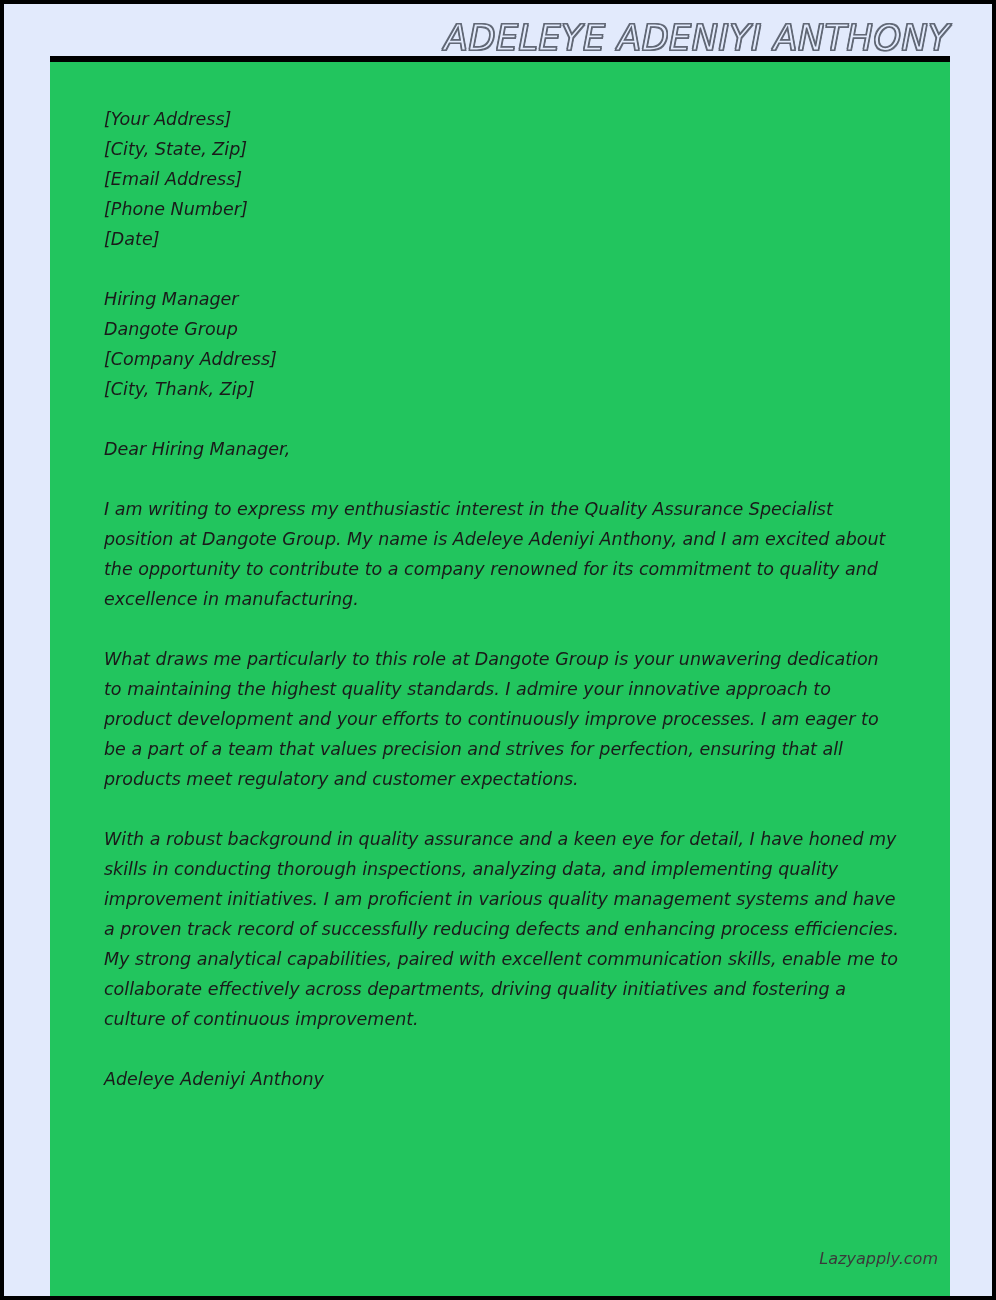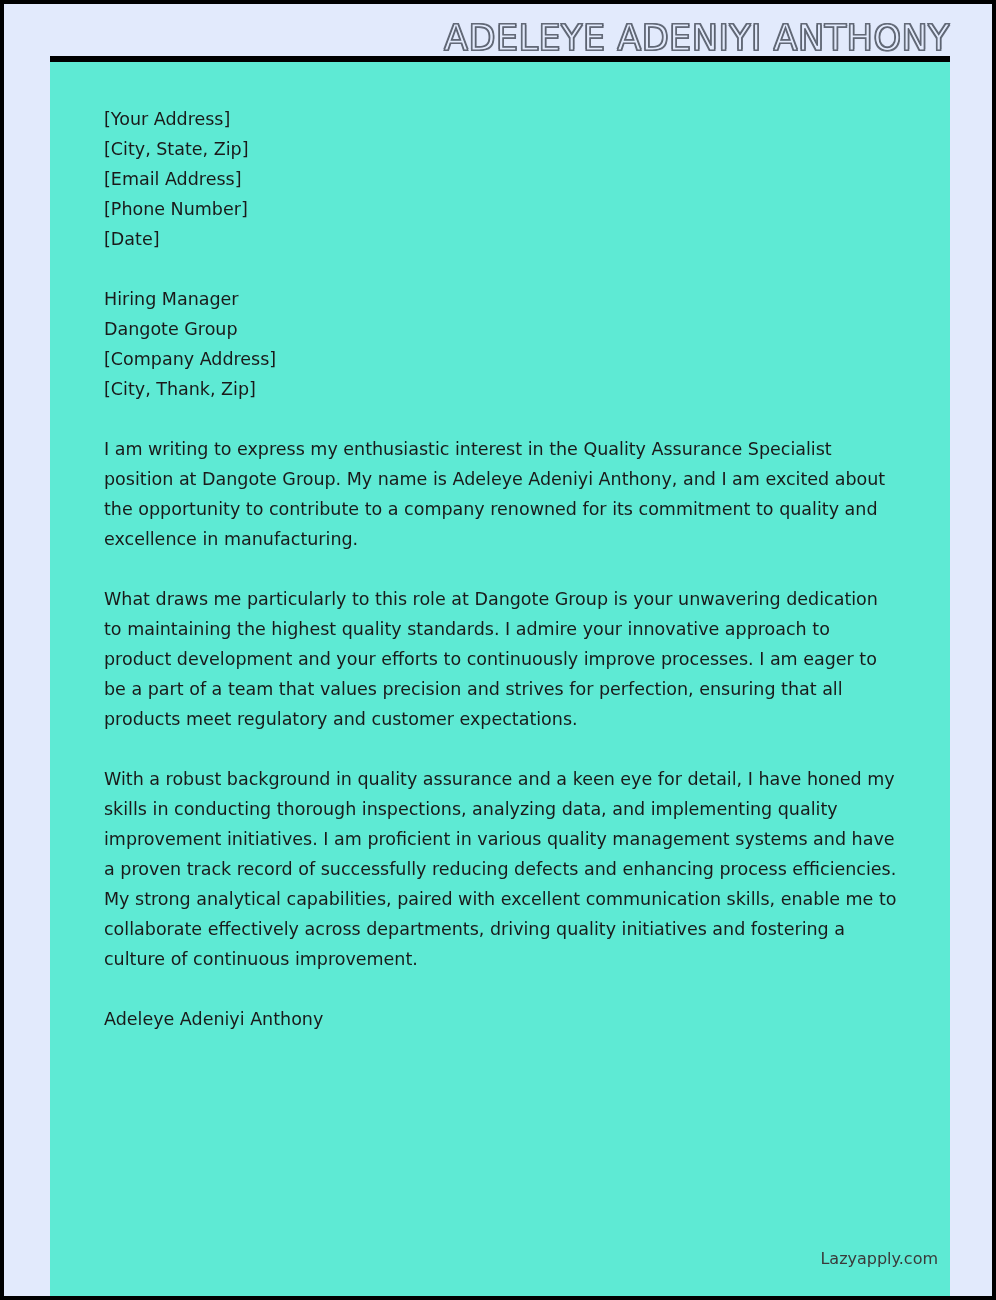--- a/index.html
+++ b/index.html
@@ -14,20 +14,21 @@
     overflow: hidden;
   }
   .page {
     position: absolute;
     left: 4px;
     top: 4px;
     width: 988px;
     height: 1292px;
     background: #e2eafc;
     box-sizing: border-box;
+    font-style: italic;
   }
   .header {
     position: absolute;
     left: 0;
     top: 0;
     width: 988px;
     height: 56px;
   }
   .header-name {
     position: absolute;
@@ -53,21 +54,21 @@
     width: 900px;
     height: 6px;
     background: #000000;
   }
   .sheet {
     position: absolute;
     left: 46px;
     top: 58px;
     width: 900px;
     height: 1234px;
-    background: #5eead4;
+    background: #22c55e;
     box-sizing: border-box;
     overflow: hidden;
   }
   .body-text {
     position: absolute;
     left: 54px;
     top: 42px;
     width: 795px;
     font-size: 17.5px;
     line-height: 30px;
@@ -106,20 +107,21 @@
     <div class="body-text">
       <p class="block">[Your Address]
 [City, State, Zip]
 [Email Address]
 [Phone Number]
 [Date]</p>
       <p class="block">Hiring Manager
 Dangote Group
 [Company Address]
 [City, Thank, Zip]</p>
+      <p class="block">Dear Hiring Manager,</p>
       <p class="block">I am writing to express my enthusiastic interest in the Quality Assurance Specialist position at Dangote Group. My name is Adeleye Adeniyi Anthony, and I am excited about the opportunity to contribute to a company renowned for its commitment to quality and excellence in manufacturing.</p>
       <p class="block">What draws me particularly to this role at Dangote Group is your unwavering dedication to maintaining the highest quality standards. I admire your innovative approach to product development and your efforts to continuously improve processes. I am eager to be a part of a team that values precision and strives for perfection, ensuring that all products meet regulatory and customer expectations.</p>
       <p class="block">With a robust background in quality assurance and a keen eye for detail, I have honed my skills in conducting thorough inspections, analyzing data, and implementing quality improvement initiatives. I am proficient in various quality management systems and have a proven track record of successfully reducing defects and enhancing process efficiencies. My strong analytical capabilities, paired with excellent communication skills, enable me to collaborate effectively across departments, driving quality initiatives and fostering a culture of continuous improvement.</p>
       <p class="sig-line">Adeleye Adeniyi Anthony</p>
 
     </div>
 
     <div class="watermark">Lazyapply.com</div>
   </div>
 

